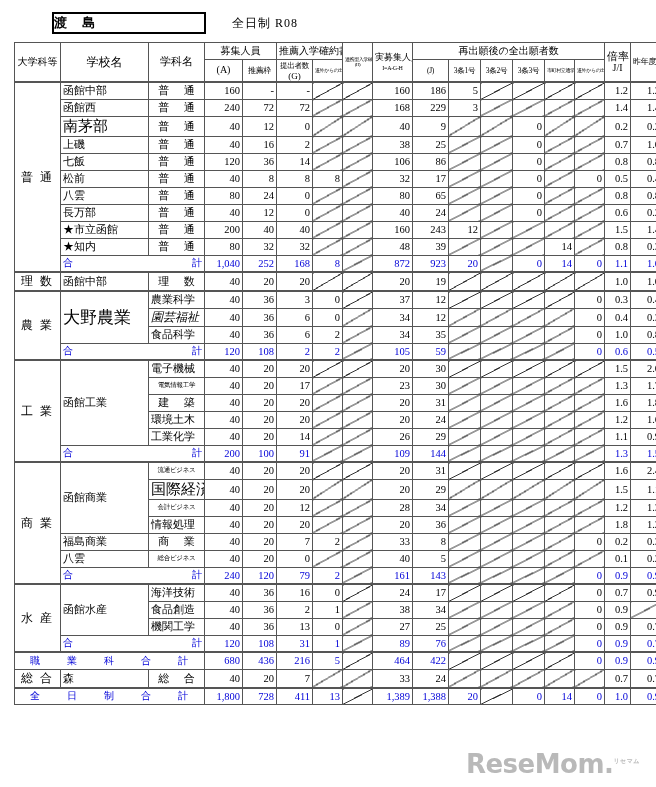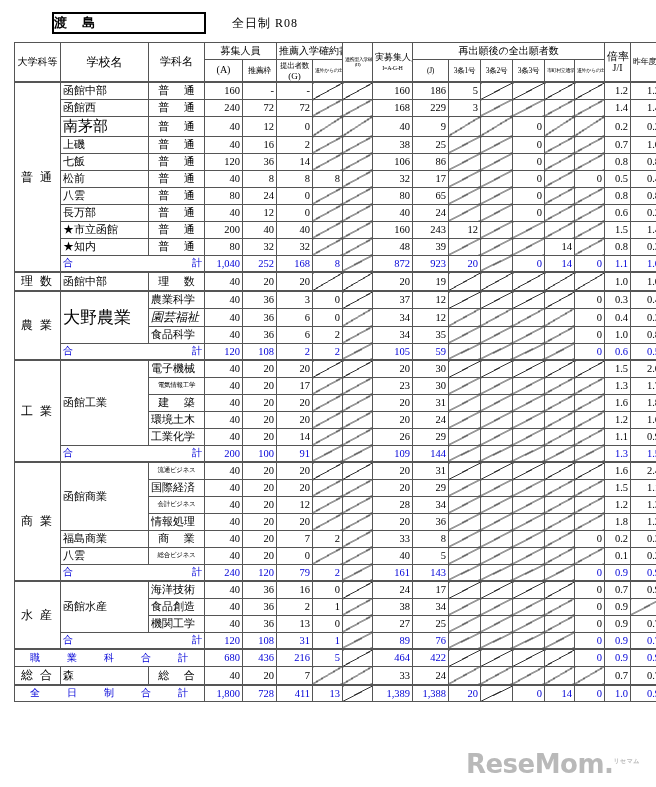--- a/index.html
+++ b/index.html
@@ -621,21 +621,21 @@
           <td class="num">31</td>
           <td class="num slash"></td>
           <td class="num slash"></td>
           <td class="num slash"></td>
           <td class="num slash"></td>
           <td class="num slash"></td>
           <td class="num">1.6</td>
           <td class="num">2.4</td>
         </tr>
         <tr>
-          <td class="ctr" style="font-size: 11px;">国際経済</td>
+          <td class="ctr" style="font-size: 15px;">国際経済</td>
           <td class="num">40</td>
           <td class="num">20</td>
           <td class="num">20</td>
           <td class="num slash"></td>
           <td class="num slash"></td>
           <td class="num">20</td>
           <td class="num">29</td>
           <td class="num slash"></td>
           <td class="num slash"></td>
           <td class="num slash"></td>

